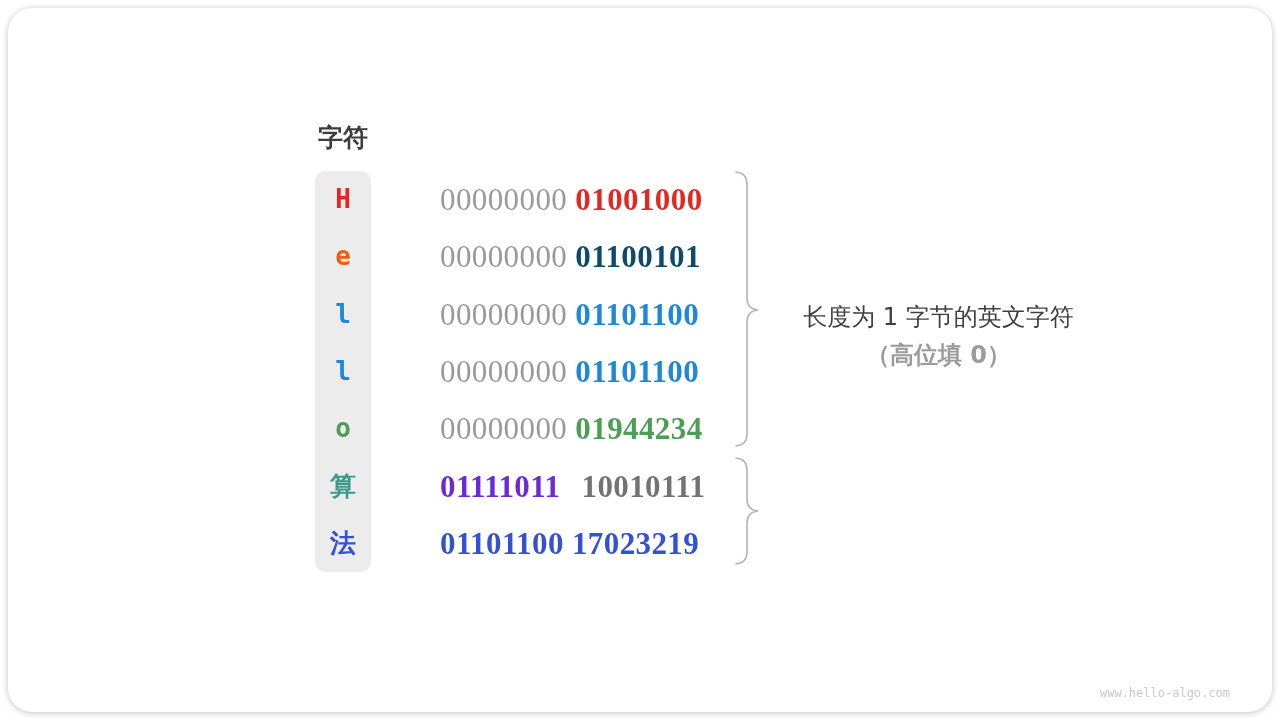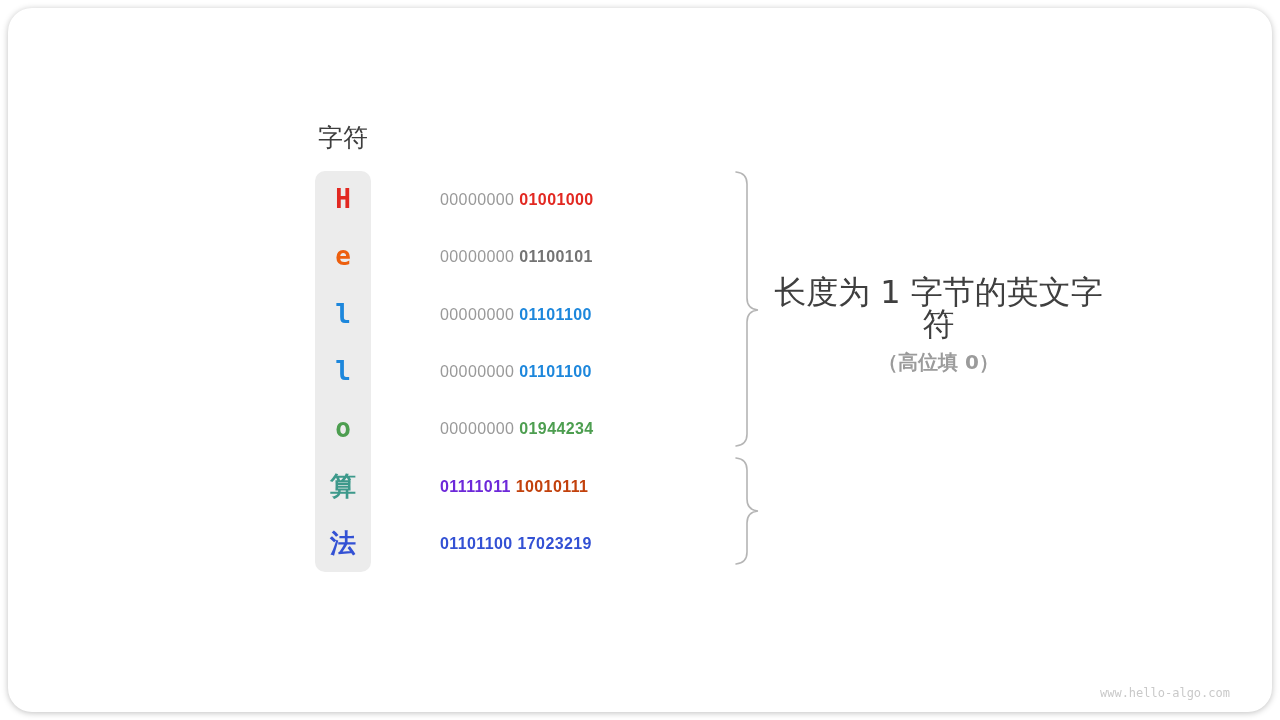--- a/index.html
+++ b/index.html
@@ -14,21 +14,21 @@
   }
   .card {
     position: absolute;
     left: 8px; top: 8px; right: 8px; bottom: 8px;
     background: #ffffff;
     border-radius: 24px;
     box-shadow: 0 1px 6px rgba(0,0,0,0.25);
   }
   .hdr {
     position: absolute;
-    font-weight: normal;
+    font-weight: bold;
     color: #3d3d3d;
     text-align: center;
     line-height: 34px;
   }
   .hdr-char {
     left: 297px; top: 113px; width: 76px;
     font-size: 25px;
     font-family: "DejaVu Sans", sans-serif;
   }
   .hdr-unicode {
@@ -54,48 +54,49 @@
     text-align: center;
     line-height: 57px;
     font-family: "DejaVu Sans Mono", "DejaVu Sans", monospace;
     font-weight: bold;
     font-size: 26px;
   }
   .row .bin {
     position: absolute;
     left: 432px;
     line-height: 57px;
-    font-family: Liberation Sans, sans-serif;
-    font-size: 16px;
+    font-family: Liberation Serif, serif;
+    font-size: 31px;
     letter-spacing: 0.4px;
     white-space: pre;
   }
   .row .bin .gray { color: #999999; font-weight: normal; }
   .row .bin .bold { font-weight: bold; }
   .braces {
     position: absolute;
     left: 0; top: 0;
     width: 1280px; height: 720px;
     pointer-events: none;
   }
   .ann {
     position: absolute;
     width: 345px;
     text-align: center;
     font-family: "DejaVu Sans", sans-serif;
   }
   .ann-1 { left: 758px; top: 268px; }
   .ann-2 { left: 758px; top: 484px; }
   .ann .line1 {
-    font-size: 32px;
+    font-size: 24px;
     color: #3f3f3f;
     line-height: 32px;
+    margin-top: 25px;
   }
   .ann .line2 {
-    font-size: 20px;
+    font-size: 24px;
     font-weight: bold;
     color: #9b9b9b;
     line-height: 32px;
     margin-top: 6px;
   }
   .watermark {
     position: absolute;
     right: 42px; top: 678px;
     font-family: "DejaVu Sans Mono", monospace;
     font-size: 12px;
@@ -114,41 +115,41 @@
     <div class="strip"></div>
 
     <div id="rows">
   <div class="row" style="top: 163px;">
     <div class="char" style="color: rgb(226, 40, 33);">H</div>
     <div class="bin"><span class="b1 gray">00000000</span><span> </span><span class="b2 bold" style="color: rgb(226, 40, 33);">01001000</span></div>
   </div>
 
   <div class="row" style="top: 220.3px;">
     <div class="char" style="color: rgb(237, 95, 14);">e</div>
-    <div class="bin"><span class="b1 gray">00000000</span><span> </span><span class="b2 bold" style="color: #737373;">01100101</span></div>
+    <div class="bin"><span class="b1 gray">00000000</span><span> </span><span class="b2 bold" style="color: #0c4a6e;">01100101</span></div>
   </div>
 
   <div class="row" style="top: 277.6px;">
     <div class="char" style="color: rgb(29, 135, 220);">l</div>
     <div class="bin"><span class="b1 gray">00000000</span><span> </span><span class="b2 bold" style="color: rgb(29, 135, 220);">01101100</span></div>
   </div>
 
   <div class="row" style="top: 334.9px;">
     <div class="char" style="color: rgb(29, 135, 220);">l</div>
     <div class="bin"><span class="b1 gray">00000000</span><span> </span><span class="b2 bold" style="color: rgb(29, 135, 220);">01101100</span></div>
   </div>
 
   <div class="row" style="top: 392.2px;">
     <div class="char" style="color: rgb(77, 158, 80);">o</div>
     <div class="bin"><span class="b1 gray">00000000</span><span> </span><span class="b2 bold" style="color: rgb(77, 158, 80);">01944234</span></div>
   </div>
 
   <div class="row" style="top: 449.5px;">
     <div class="char" style="color: rgb(61, 153, 139);">算</div>
-    <div class="bin"><span class="b1 bold" style="color: #6d28d9;">01111011</span><span> </span><span class="b2 bold" style="color: #c2410c;">10010111</span></div>
+    <div class="bin"><span class="b1 bold" style="color: #6d28d9;">01111011</span><span> </span><span class="b2 bold" style="color: #737373; margin-left: 13px;">10010111</span></div>
   </div>
 
   <div class="row" style="top: 506.8px;">
     <div class="char" style="color: rgb(51, 81, 212);">法</div>
     <div class="bin"><span class="b1 bold" style="color: rgb(51, 81, 212);">01101100</span><span> </span><span class="b2 bold" style="color: rgb(51, 81, 212);">17023219</span></div>
   </div>
 </div>
 
     <svg class="braces" viewBox="0 0 1280 720">
       <path d="M728,164 Q739,165 739,176 L739,290 Q739,301 750,302 Q739,303 739,314 L739,426 Q739,437 728,438" fill="none" stroke="#b5b5b5" stroke-width="1.6" stroke-linecap="round"></path>

